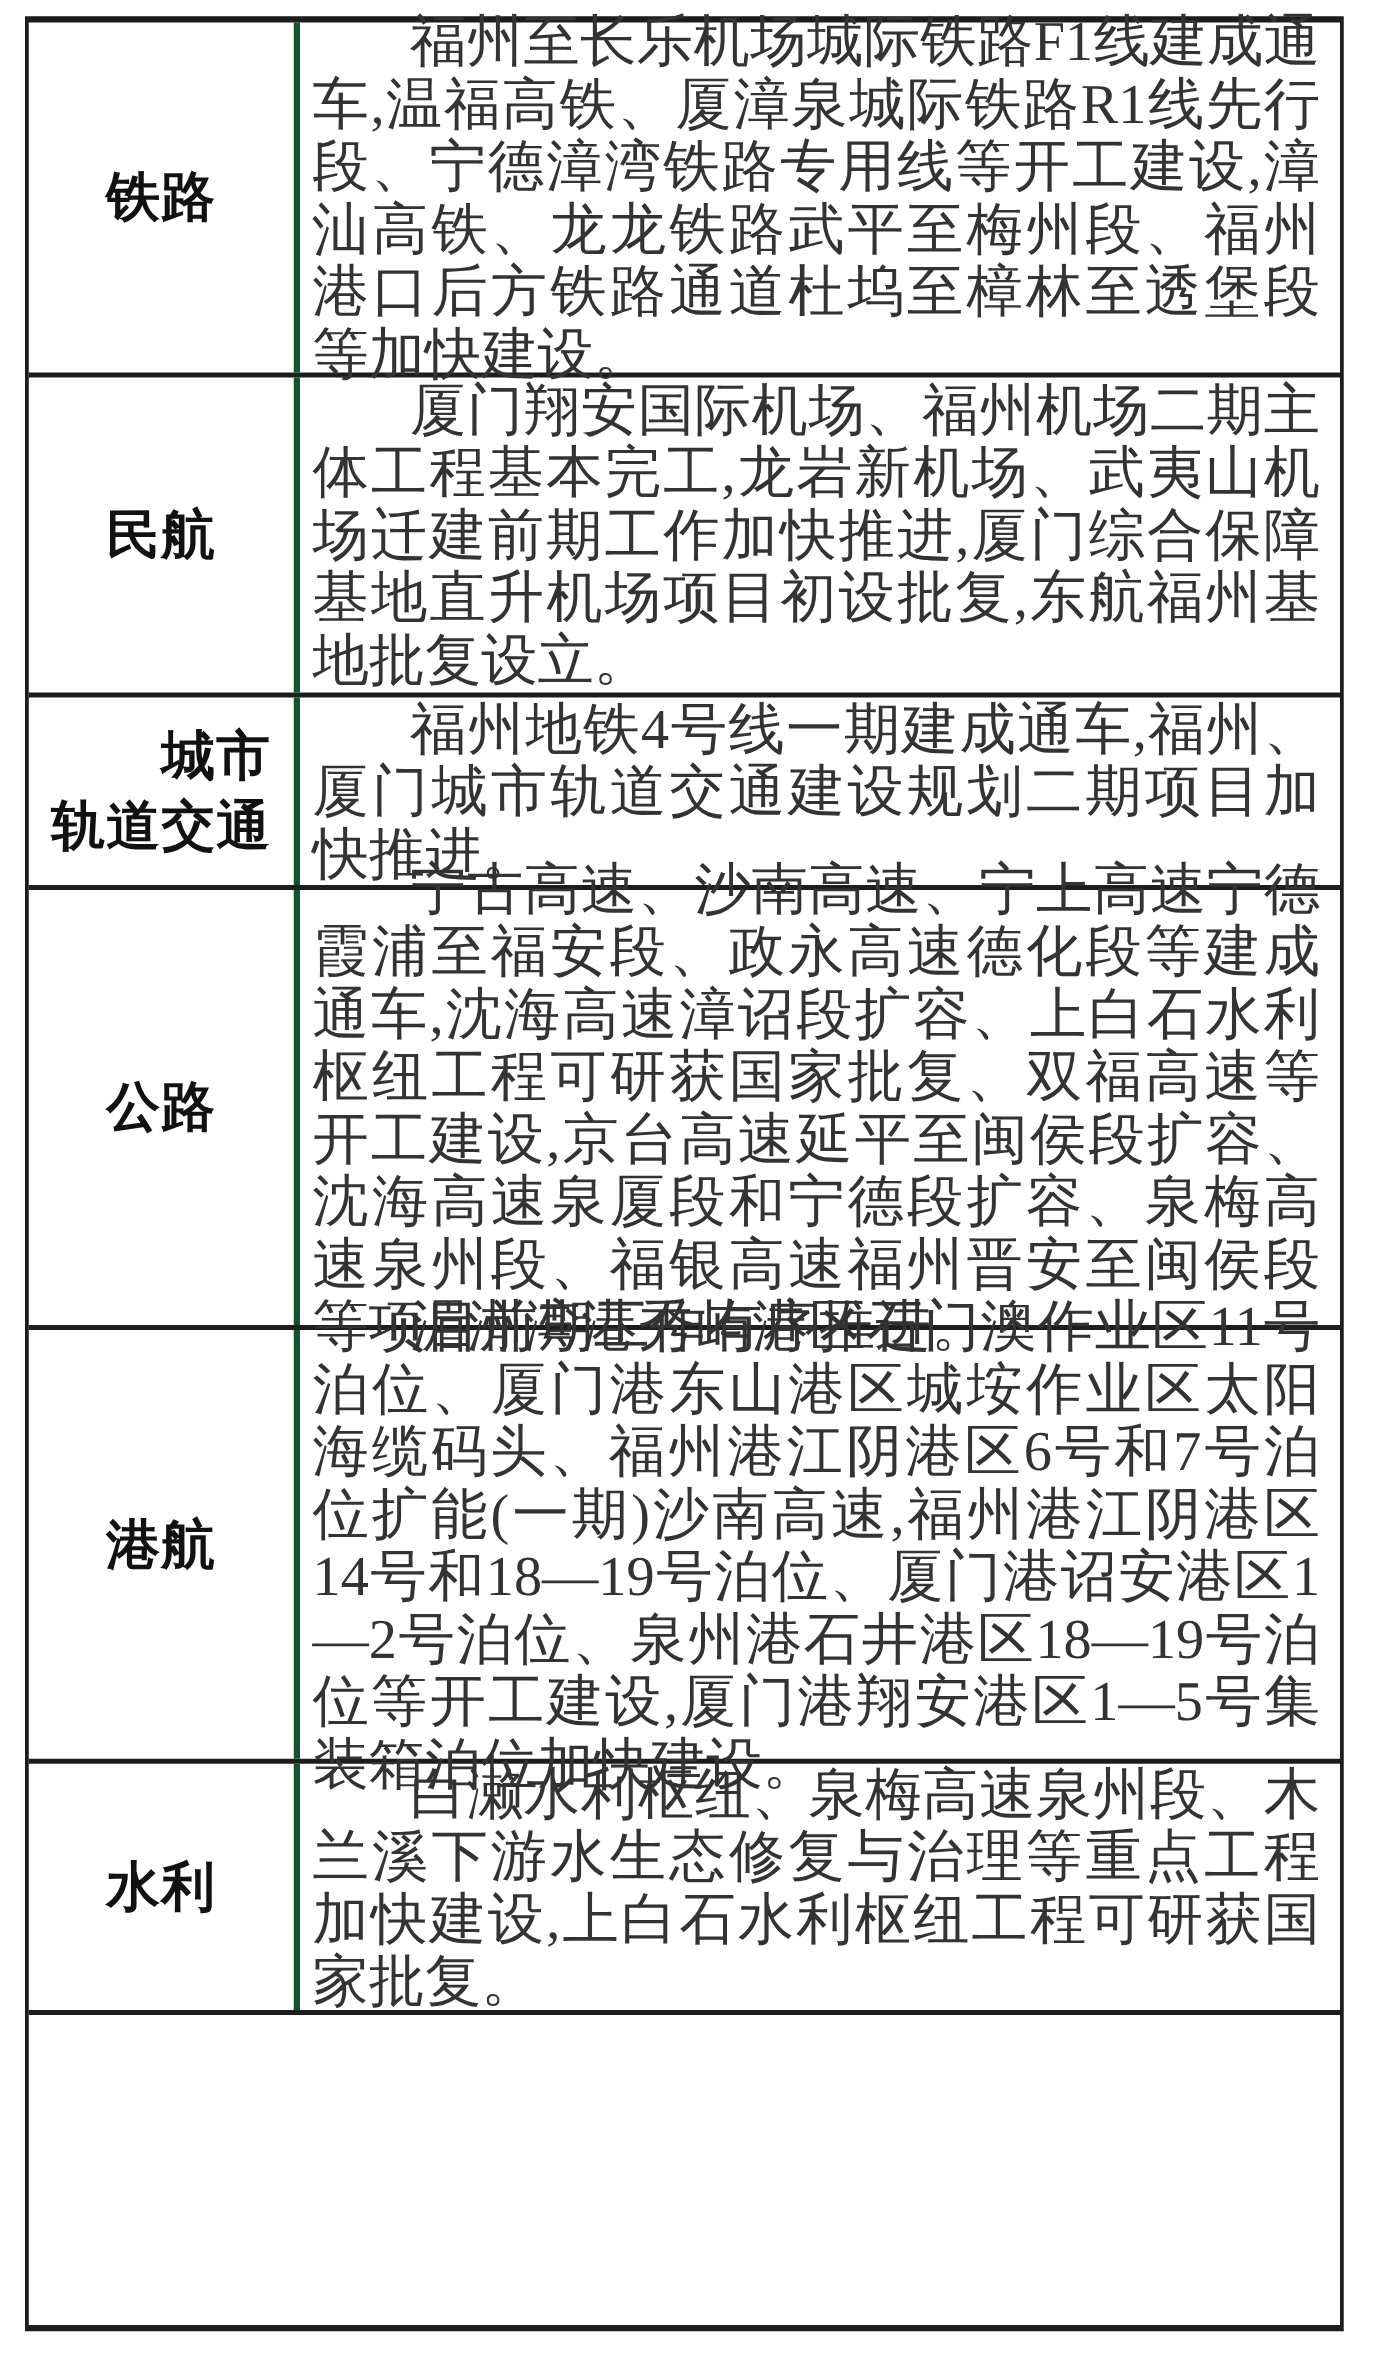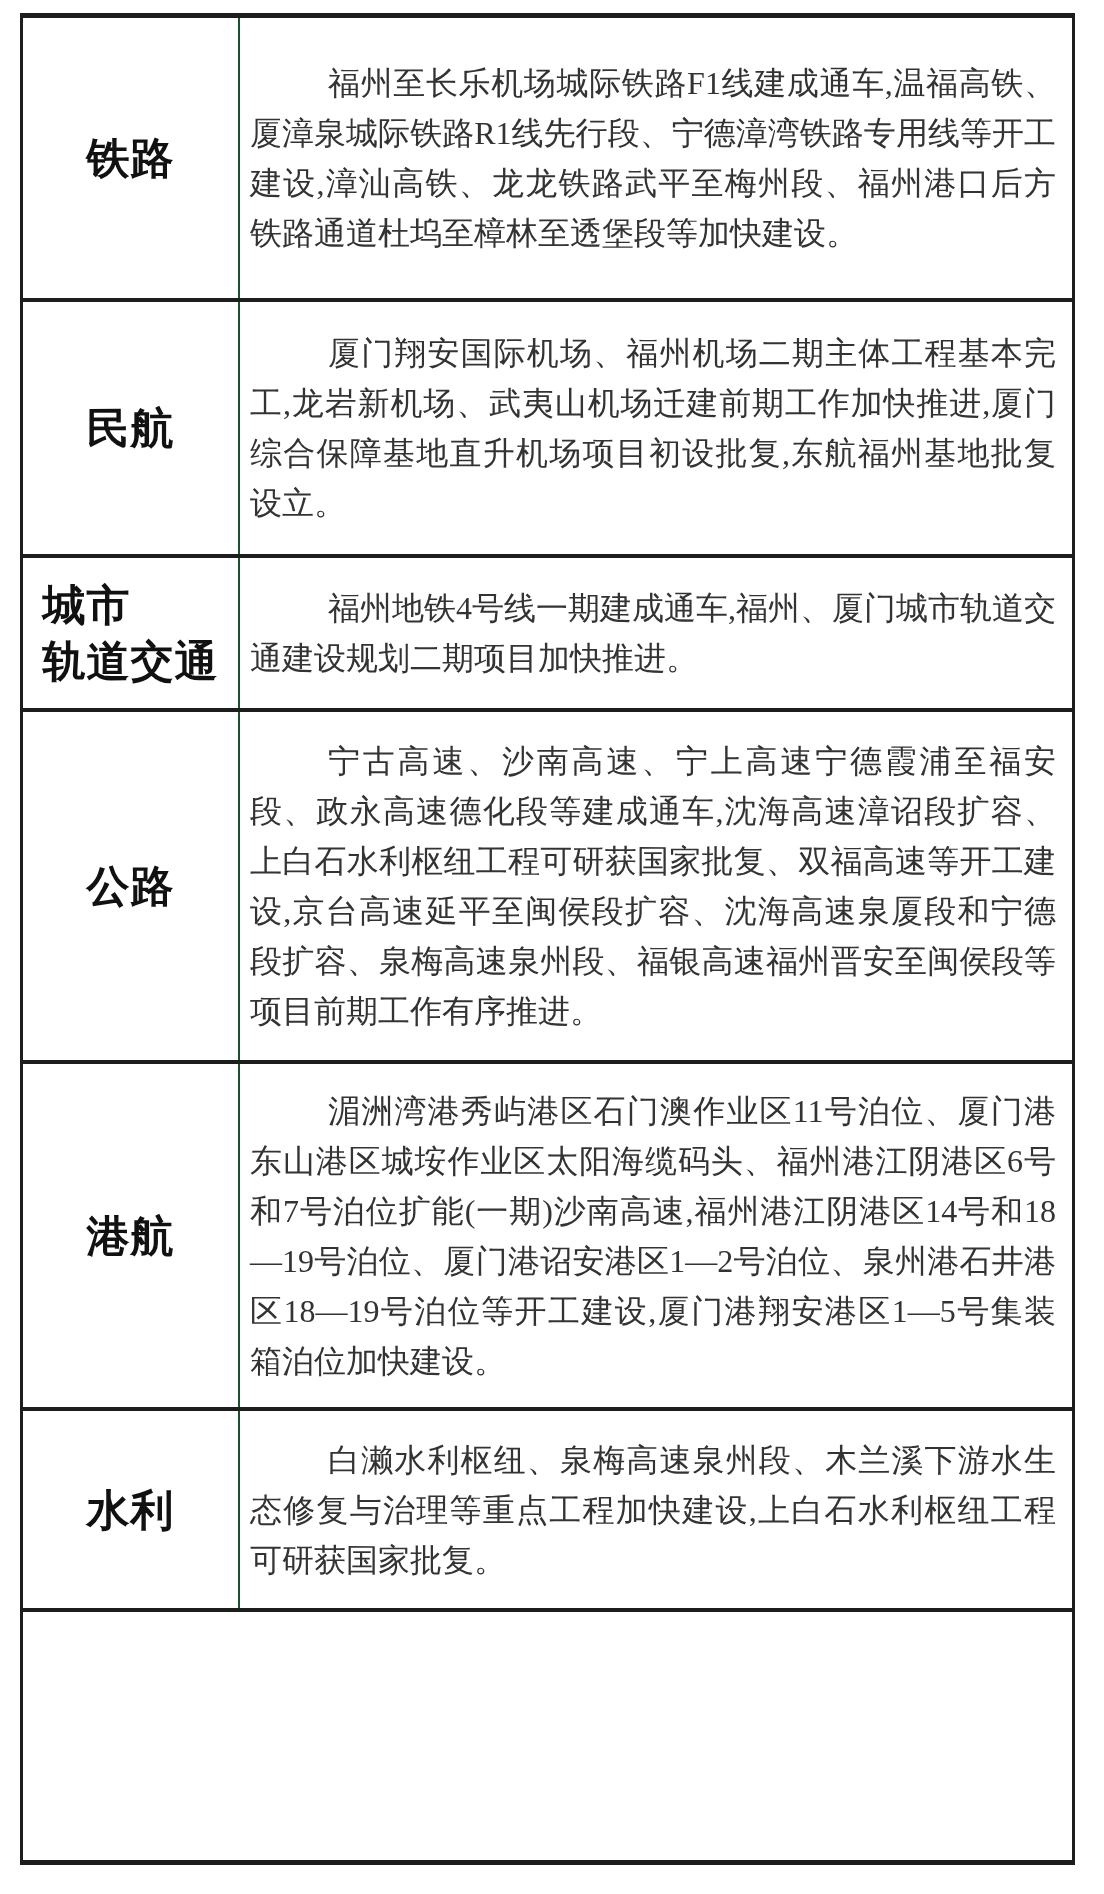--- a/index.html
+++ b/index.html
@@ -29,45 +29,45 @@
     box-sizing: border-box;
     border-bottom: 4px solid #1d1d1d;
   }
   .trow:last-child {
     border-bottom: none;
   }
   .cell-label {
     flex: 0 0 217px;
     width: 217px;
     box-sizing: border-box;
-    border-right: 2px solid #14532d;
+    border-right: 5px solid #14532d;
     display: flex;
     align-items: center;
     justify-content: center;
-    text-align: left;
+    text-align: right;
     font-family: "Liberation Sans", "DejaVu Sans", sans-serif;
     font-weight: bold;
     font-size: 43px;
     line-height: 56px;
     color: #111111;
     white-space: pre-line;
     letter-spacing: 1px;
   }
   .cell-content {
     flex: 1 1 auto;
     box-sizing: border-box;
     display: flex;
     align-items: center;
     padding: 0 16px 0 10px;
   }
   .cell-content p {
     margin: 0;
     width: 100%;
     font-family: "Liberation Serif", "DejaVu Serif", serif;
-    font-size: 32px;
+    font-size: 45px;
     line-height: 50px;
     color: #333333;
     text-align: justify;
     text-indent: 78px;
   }
   
   .r0 { height: 284px; }
   .r1 { height: 256px; }
   .r2 { height: 154px; }
   .r3 { height: 352px; }

